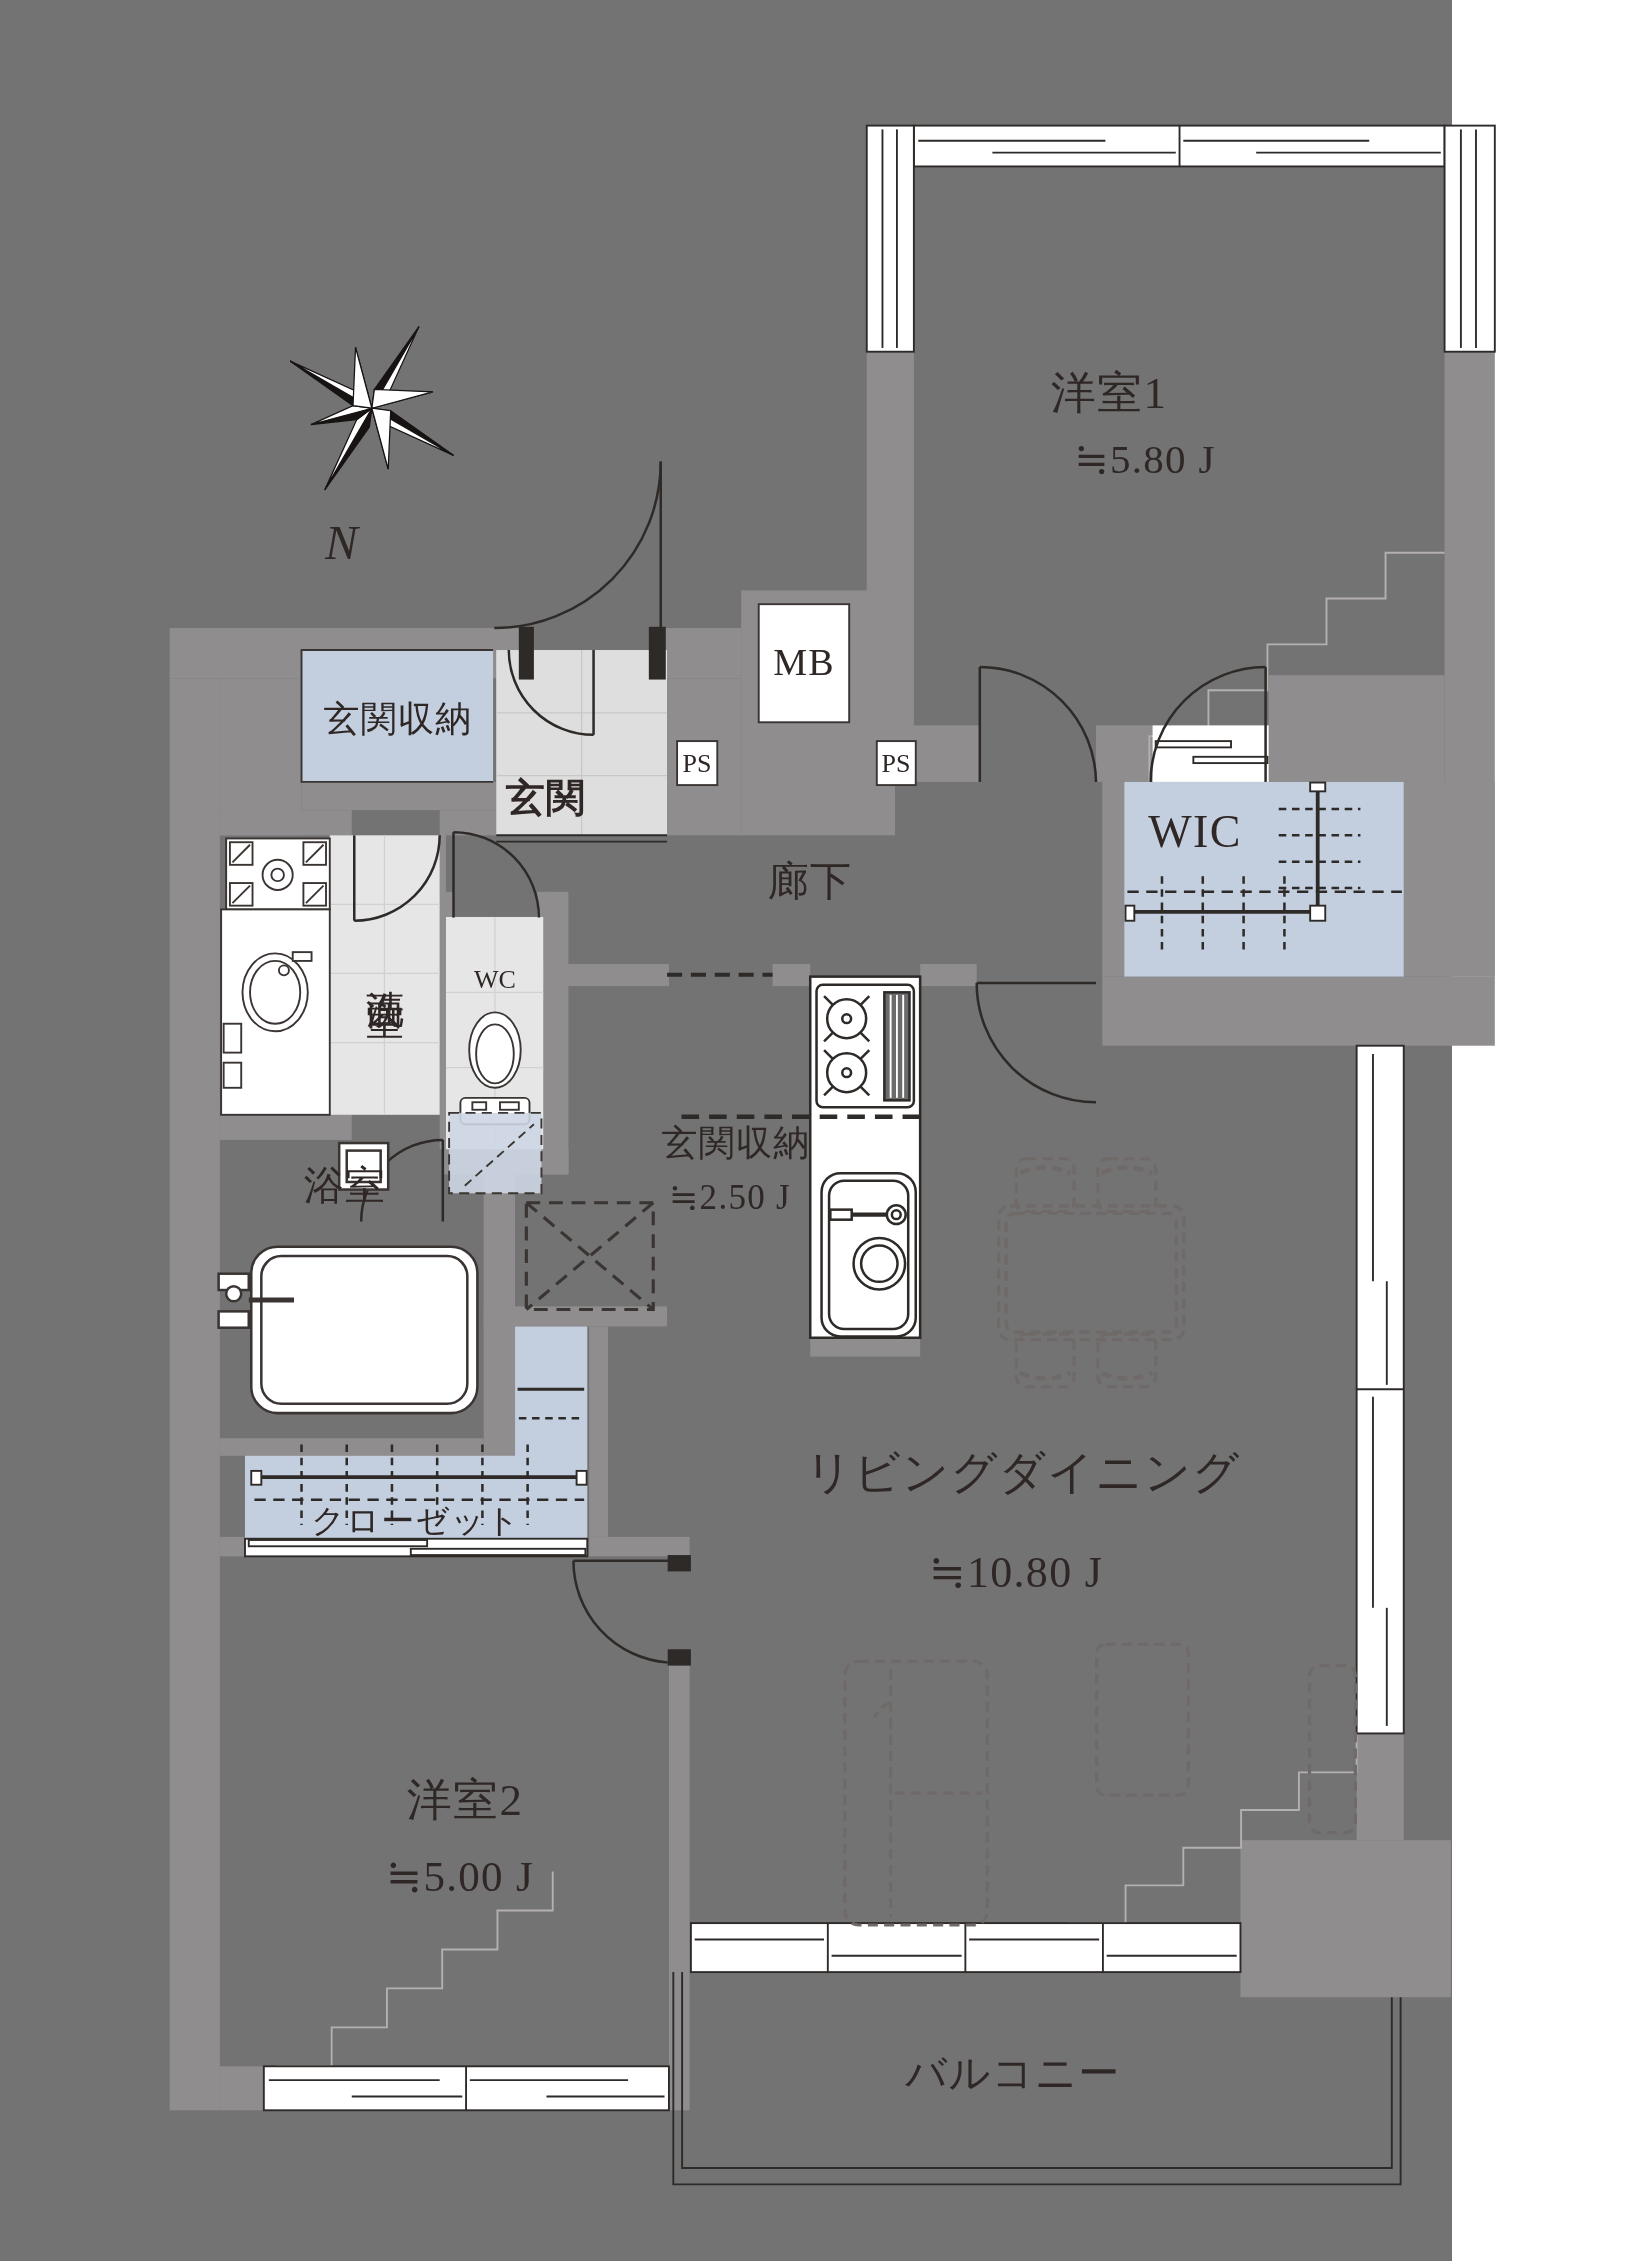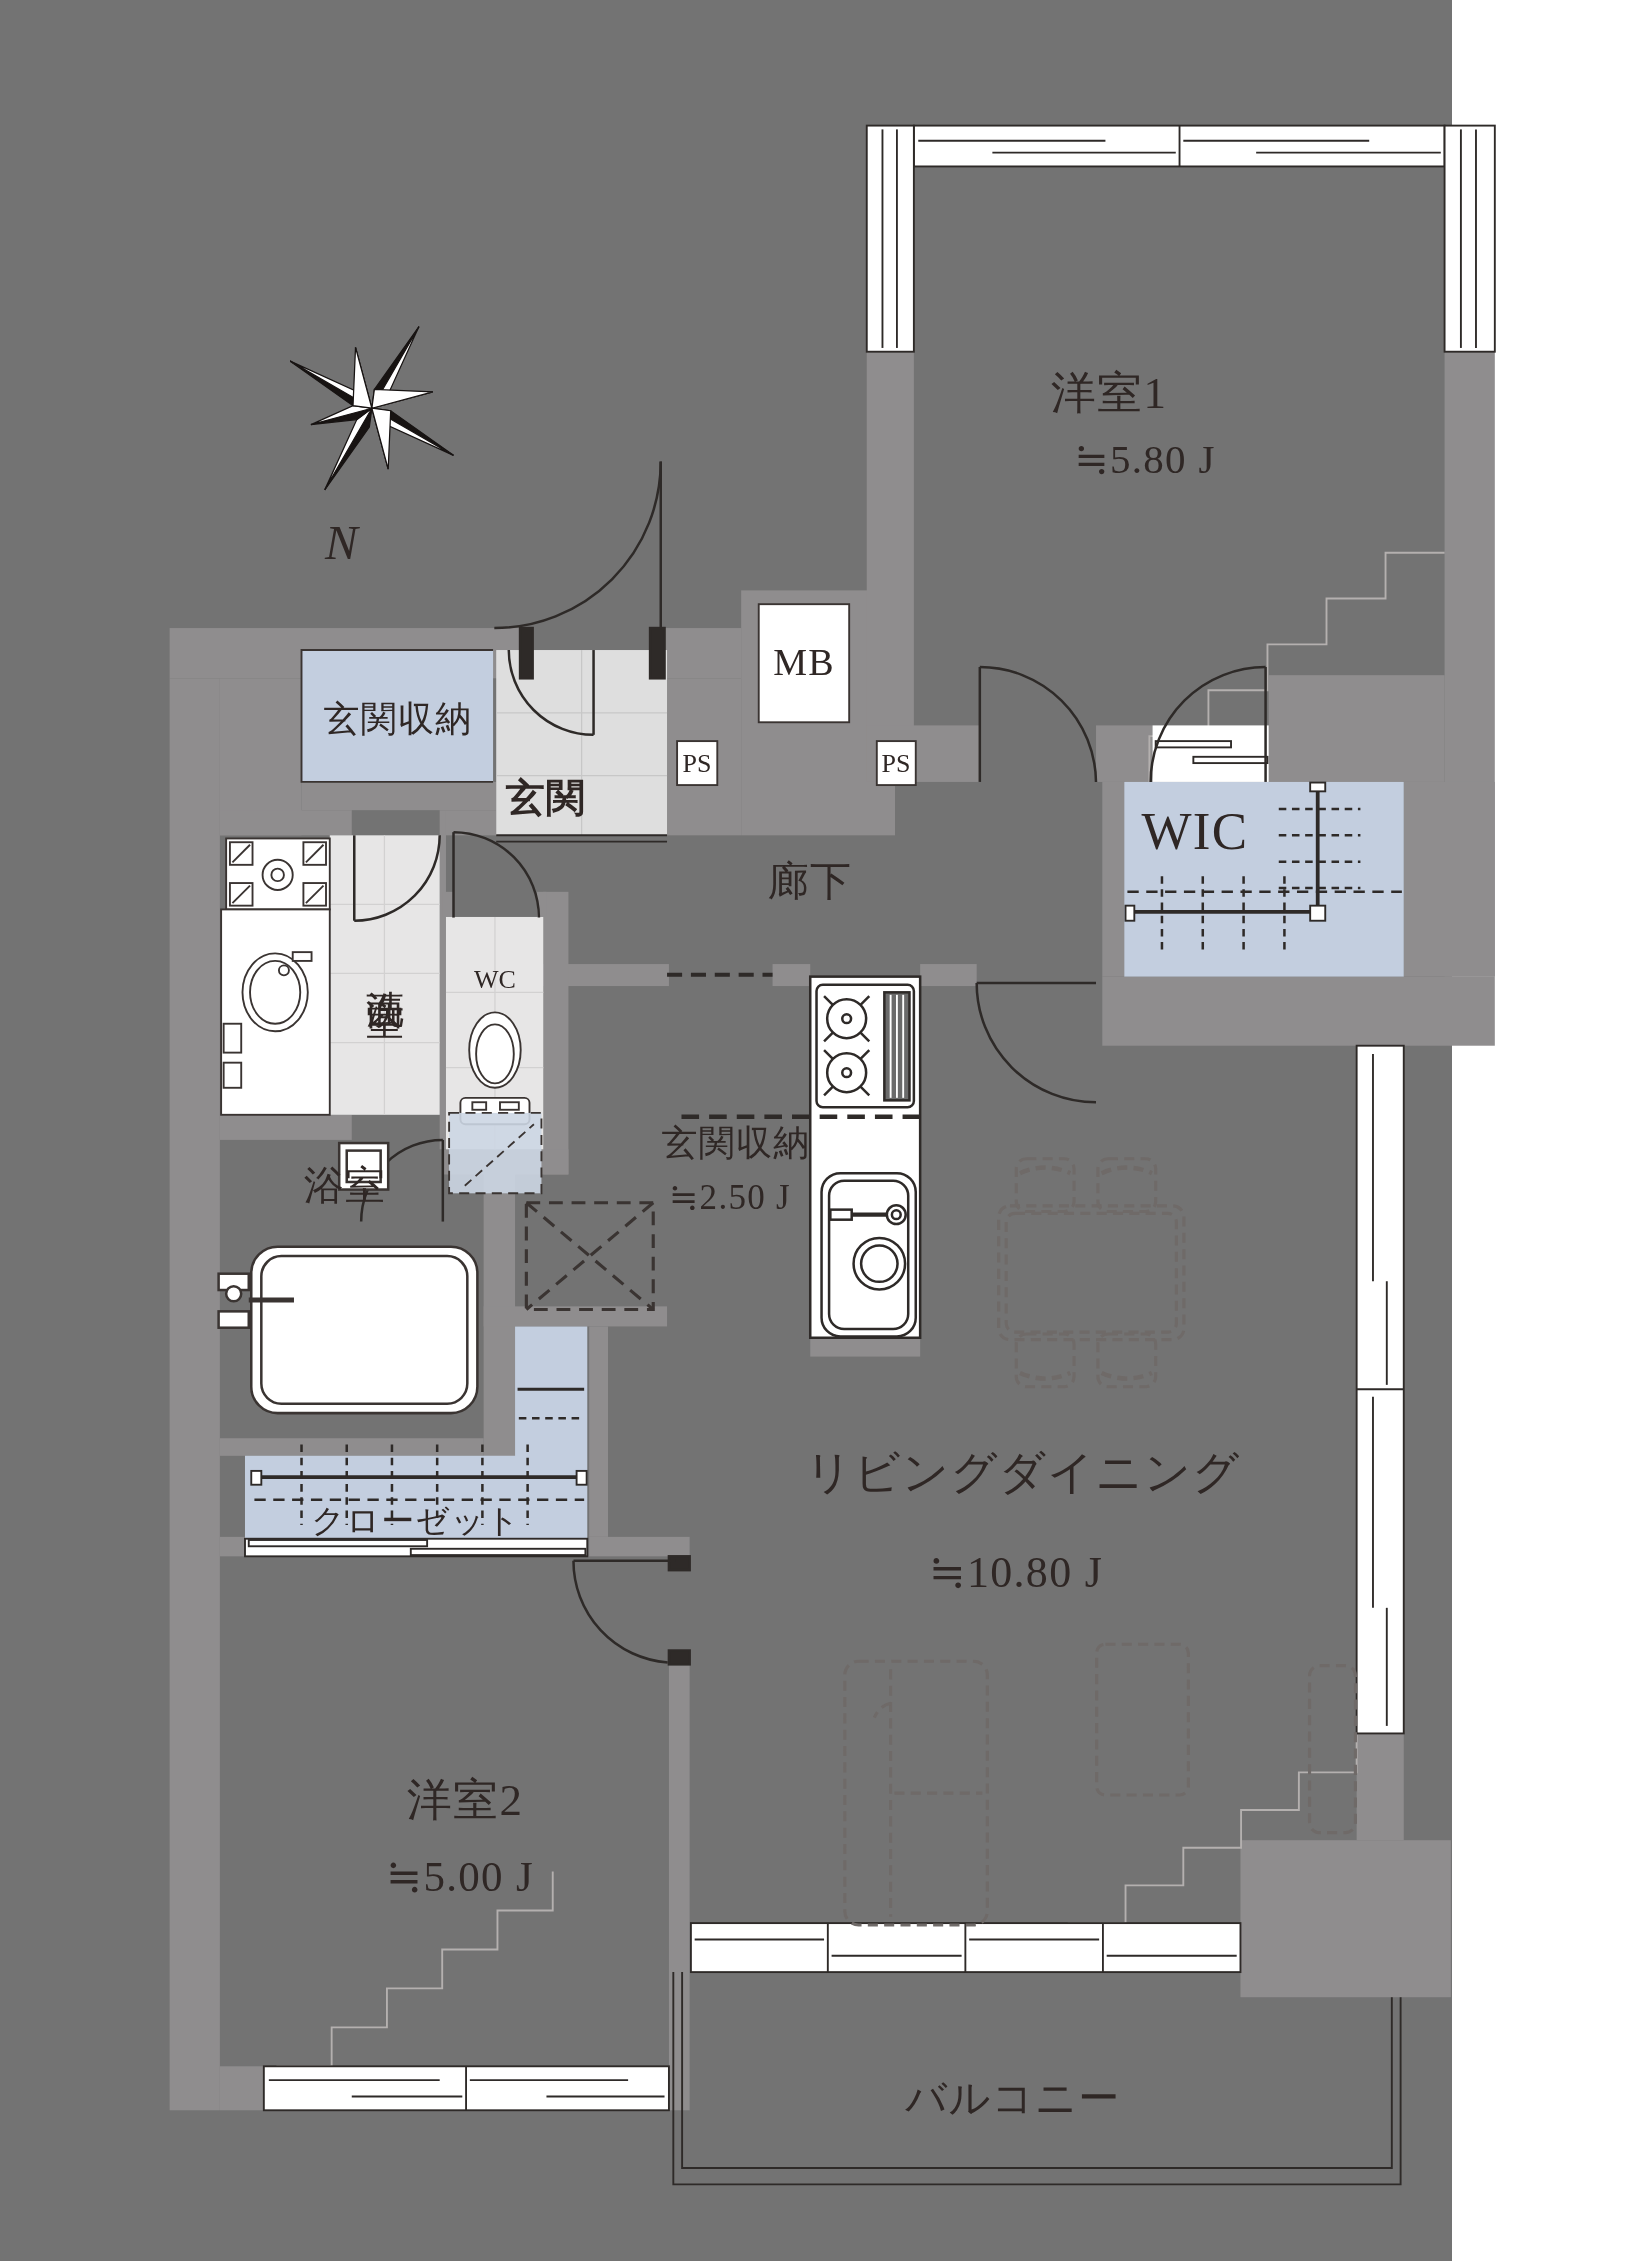--- a/index.html
+++ b/index.html
@@ -376,28 +376,28 @@
   <div class="lbl room-name" style="left:1109px;top:394px;">洋室1</div>
   <div class="lbl room-area" style="left:1109px;top:460px;margin-left:36px;">≒5.80 J</div>
 
   <div class="lbl compass-n" style="left:342px;top:543px;">N</div>
 
   <div class="lbl" style="left:398px;top:720px;font-size:36px;">玄関収納</div>
   <div class="lbl" style="left:546px;top:798px;font-size:39px;font-weight:bold;">玄関</div>
   <div class="lbl" style="left:804px;top:663px;font-size:38px;">MB</div>
   <div class="lbl" style="left:697px;top:764px;font-size:26px;letter-spacing:0;">PS</div>
   <div class="lbl" style="left:896px;top:764px;font-size:26px;letter-spacing:0;">PS</div>
-  <div class="lbl" style="left:1195px;top:832px;font-size:53px;">WIC</div>
+  <div class="lbl" style="left:1195px;top:832px;font-size:46px;">WIC</div>
   <div class="lbl" style="left:810px;top:882px;font-size:41px;">廊下</div>
   <div class="lbl vert" style="left:384px;top:967px;font-size:38px;">洗面室</div>
   <div class="lbl" style="left:495px;top:980px;font-size:26px;letter-spacing:0;">WC</div>
   <div class="lbl" style="left:736px;top:1144px;font-size:36px;">玄関収納</div>
   <div class="lbl" style="left:730px;top:1198px;font-size:35px;">≒2.50 J</div>
   <div class="lbl" style="left:345px;top:1186px;font-size:40px;">浴室</div>
   <div class="lbl" style="left:1023px;top:1473px;font-size:46px;">リビングダイニング</div>
   <div class="lbl" style="left:1016px;top:1573px;font-size:44px;text-align:right;">≒10.80 J</div>
   <div class="lbl" style="left:416px;top:1521px;font-size:33px;">クローゼット</div>
   <div class="lbl room-name" style="left:465px;top:1801px;">洋室2</div>
   <div class="lbl" style="left:460px;top:1877px;font-size:43px;">≒5.00 J</div>
-  <div class="lbl" style="left:1013px;top:2074px;font-size:41px;margin-top:25px;">バルコニー</div>
+  <div class="lbl" style="left:1013px;top:2074px;font-size:41px;">バルコニー</div>
 
 </div>
 
 
 </body></html>

